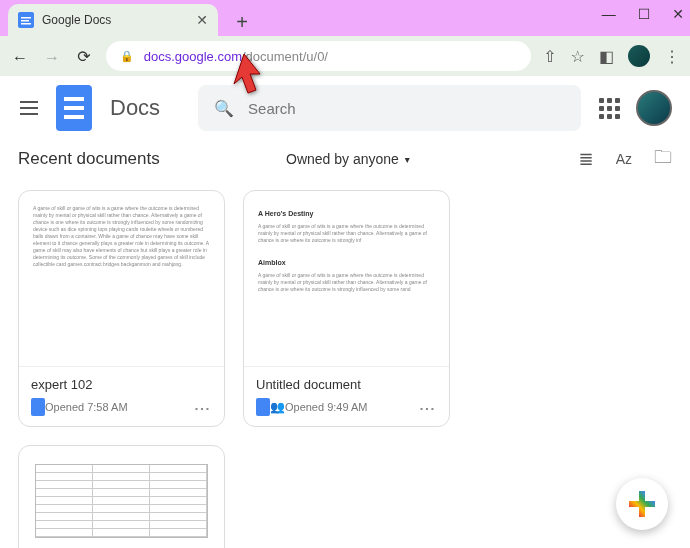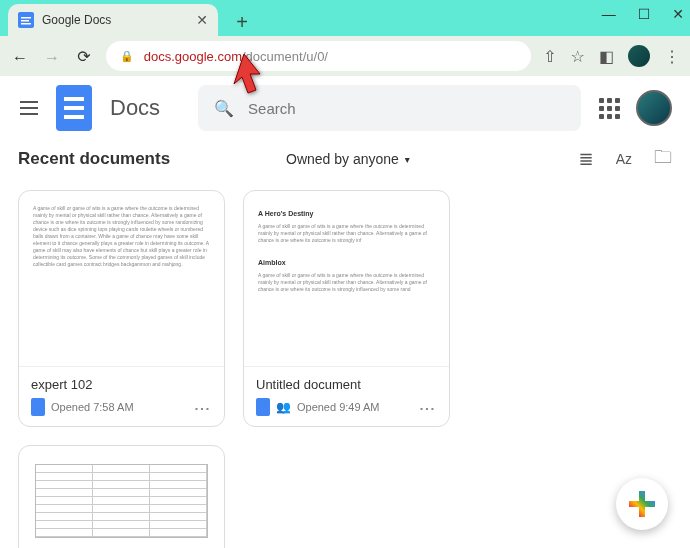--- a/index.html
+++ b/index.html
@@ -1,59 +1,59 @@
 <!DOCTYPE html>
 <html><head>
   <meta charset="utf-8">
   <style>
     *{margin:0;padding:0;box-sizing:border-box;font-family:Arial,sans-serif}
     body{width:690px;height:548px;background:#fff;overflow:hidden;position:relative}
-    .titlebar{height:36px;background:#5eead4;display:flex;align-items:flex-end;padding-left:8px;position:relative}
+    .titlebar{height:36px;background:#f0abfc;display:flex;align-items:flex-end;padding-left:8px;position:relative}
     .tab{background:#e8f0e8;border-radius:10px 10px 0 0;display:flex;align-items:center;padding:0 10px;height:32px;width:210px;gap:8px}
     .tab-icon{width:16px;height:16px;background:#4285f4;border-radius:2px;position:relative}
     .tab-icon::after{content:'';position:absolute;inset:3px;background:#fff;clip-path:polygon(0 20%,100% 20%,100% 35%,0 35%,0 50%,80% 50%,80% 65%,0 65%,0 80%,100% 80%,100% 95%,0 95%)}
     .tab-title{font-size:12px;color:#333;flex:1}
     .tab-close{font-size:14px;color:#555;cursor:pointer}
     .tab-add{margin-left:10px;font-size:20px;color:#3a4a3a;width:28px;height:28px;display:flex;align-items:center;justify-content:center}
     .winctrls{position:absolute;right:6px;top:6px;display:flex;gap:22px;font-size:14px;color:#333}
     .addrbar{height:40px;background:#e8f0e8;display:flex;align-items:center;padding:0 10px;gap:12px}
     .nav-icon{font-size:16px;color:#333;width:20px;text-align:center}
     .url-box{flex:1;height:30px;background:#fff;border-radius:15px;display:flex;align-items:center;padding:0 14px;gap:10px;font-size:13px}
-    .url-dark{color:#b91c1c}
+    .url-dark{color:#6d28d9}
     .url-light{color:#888}
     .addrbar-right{display:flex;gap:14px;align-items:center;color:#555}
     .avatar{width:22px;height:22px;border-radius:50%;background:linear-gradient(135deg,#1a5a5a,#0a3a3a)}
     .cursor{position:absolute;left:226px;top:54px;z-index:100}
     .cursor svg{filter:drop-shadow(1px 1px 2px rgba(0,0,0,.5))}
     .header{height:60px;display:flex;align-items:center;padding:4px 18px 0 20px;gap:18px}
     .menu-icon{display:flex;flex-direction:column;gap:4px}
     .menu-icon span{width:18px;height:2px;background:#555}
     .docs-logo{width:36px;height:46px;background:#4285f4;border-radius:4px;position:relative}
     .docs-logo::after{content:'';position:absolute;left:8px;right:8px;top:12px;bottom:12px;background:linear-gradient(#fff 0 20%,transparent 20% 40%,#fff 40% 60%,transparent 60% 80%,#fff 80% 100%)}
     .app-name{font-size:22px;color:#555}
     .search-box{flex:1;max-width:420px;height:46px;background:#f1f3f4;border-radius:8px;display:flex;align-items:center;padding:0 16px;gap:14px;margin-left:20px}
     .search-box input{border:none;background:none;outline:none;font-size:15px;flex:1;color:#555}
     .header-right{margin-left:auto;display:flex;gap:16px;align-items:center}
     .apps-grid{display:grid;grid-template-columns:repeat(3,5px);grid-template-rows:repeat(3,5px);gap:3px}
     .apps-grid span{background:#555;border-radius:1px}
     .avatar-lg{width:36px;height:36px;border-radius:50%;background:linear-gradient(135deg,#2a7a7a,#0a3a4a);border:2px solid #666}
     .subheader{display:flex;align-items:center;padding:8px 18px 16px;gap:18px}
-    .recent{font-size:17px;font-weight:bold;color:#333;flex:0 0 210px}
+    .recent{font-size:17px;font-weight:normal;color:#333;flex:0 0 210px}
     .owned{font-size:14px;color:#333;display:flex;align-items:center;gap:6px;margin-left:40px}
     .view-ctrls{margin-left:auto;display:flex;gap:22px;align-items:center;color:#555}
     .grid{display:flex;gap:18px;padding:0 18px;flex-wrap:wrap}
     .card{width:207px;background:#fff;border:1px solid #ddd;border-radius:12px;overflow:hidden}
     .thumb{height:175px;padding:14px;font-size:5px;color:#888;line-height:1.4;overflow:hidden}
     .thumb .h{font-size:7px;color:#333;font-weight:bold;margin:4px 0}
     .thumb .tbl{border:1px solid #bbb;margin:4px 2px}
     .thumb .tbl .r{display:flex;height:8px;border-bottom:1px solid #ccc}
     .thumb .tbl .r span{flex:1;border-right:1px solid #ccc}
     .meta{padding:10px 12px;border-top:1px solid #eee}
     .doc-title{font-size:13px;color:#333;margin-bottom:6px;white-space:nowrap;overflow:hidden;text-overflow:ellipsis}
-    .meta-row{display:flex;align-items:center;gap:6px}
+    .meta-row{display:flex;align-items:center;}
     .doc-icon{width:14px;height:18px;background:#4285f4;border-radius:2px}
     .shared{font-size:12px;color:#666}
     .opened{font-size:11px;color:#777;flex:1;white-space:nowrap;overflow:hidden}
     .more{font-size:16px;color:#666;writing-mode:vertical-lr;letter-spacing:-3px}
     .fab{position:absolute;right:22px;bottom:18px;width:52px;height:52px;border-radius:50%;background:#fff;box-shadow:0 3px 10px rgba(0,0,0,.25);display:flex;align-items:center;justify-content:center}
     .fab-plus{width:26px;height:26px;position:relative}
     .fab-plus::before,.fab-plus::after{content:'';position:absolute;background:linear-gradient(45deg,#ea4335,#fbbc05,#34a853,#4285f4)}
     .fab-plus::before{left:10px;top:0;width:6px;height:26px}
     .fab-plus::after{left:0;top:10px;width:26px;height:6px}
   </style>

